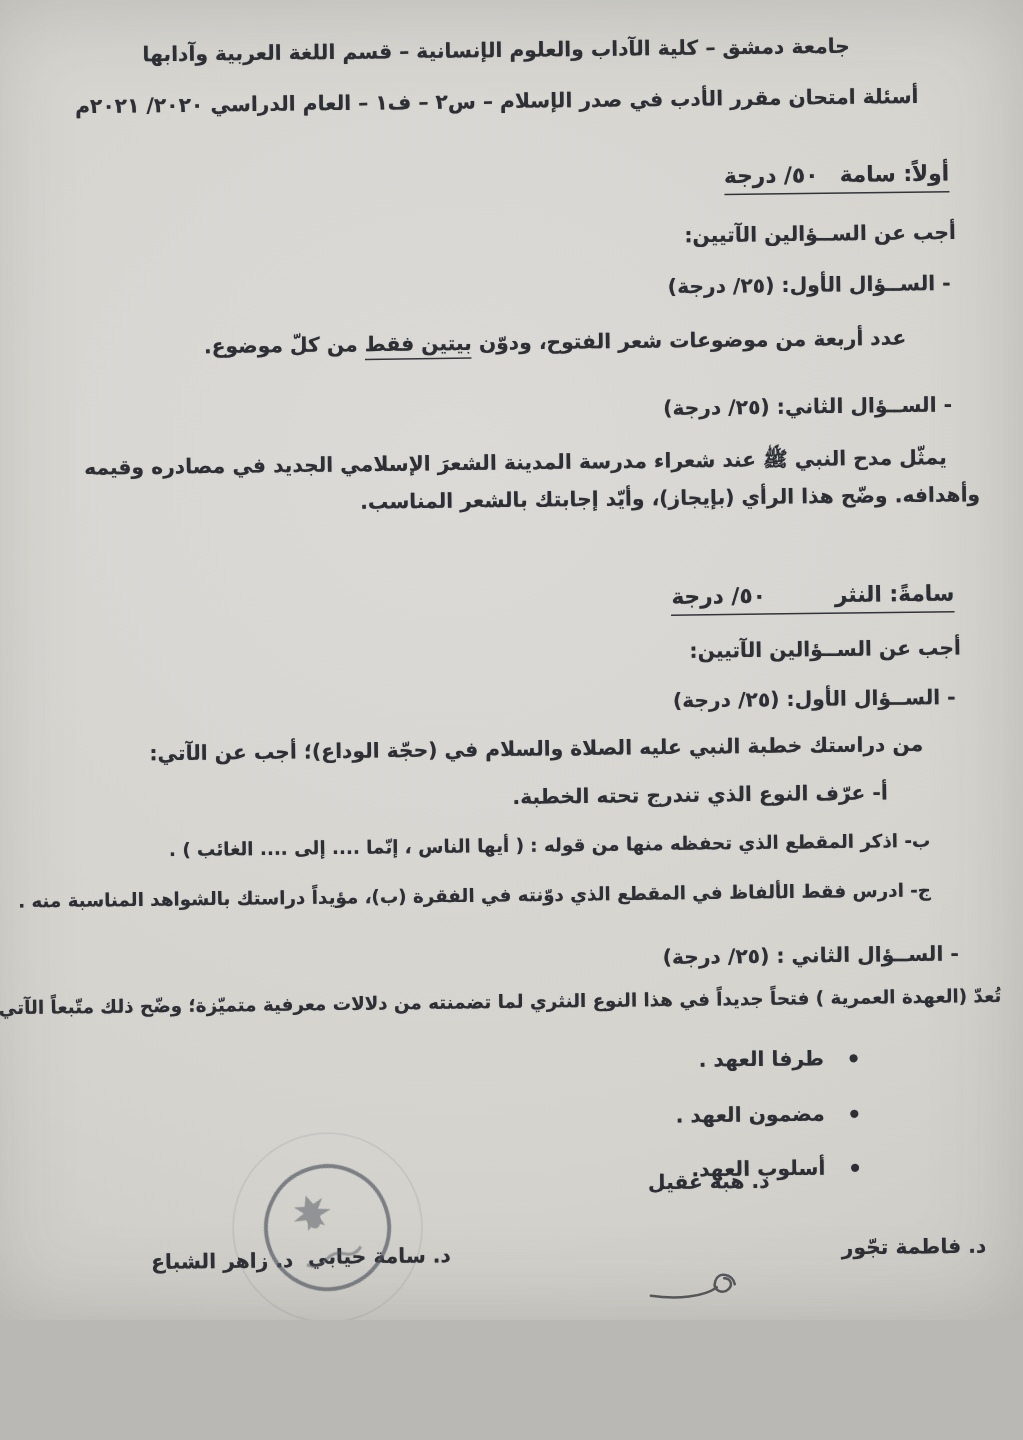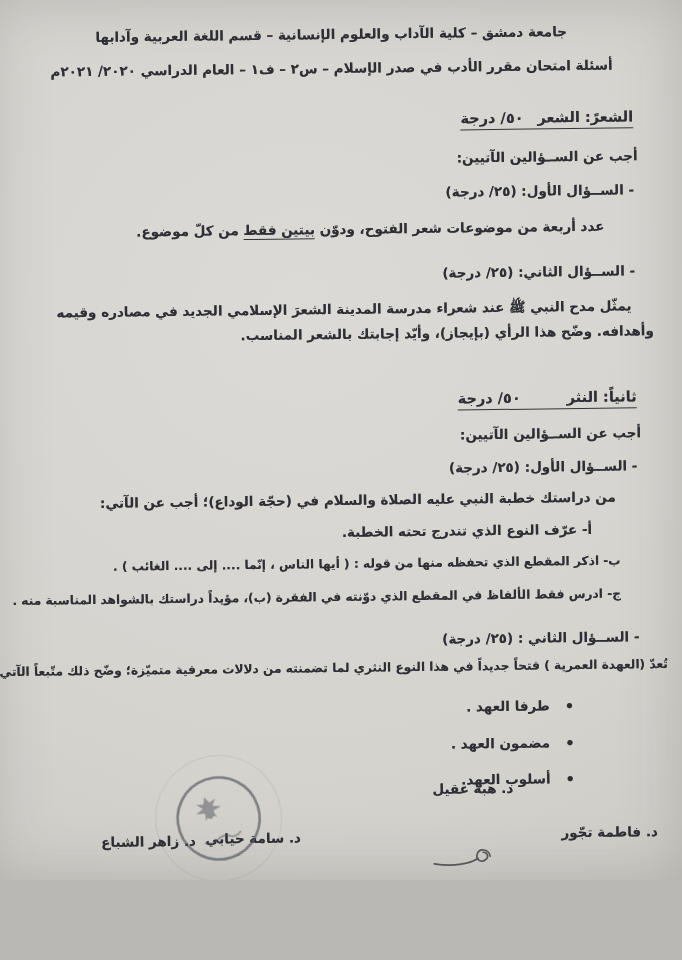--- a/index.html
+++ b/index.html
@@ -38,34 +38,34 @@
 <body>
 
 <div class="page">
   <div class="rot">
 
     <div class="ln hdr" style="top:26px;">جامعة دمشق – كلية الآداب والعلوم الإنسانية – قسم اللغة العربية وآدابها</div>
     <div class="ln hdr" style="top:60px;">أسئلة امتحان مقرر الأدب في صدر الإسلام – س٢ – ف١ – العام الدراسي ٢٠٢٠/ ٢٠٢١م</div>
 
     <div class="ln" style="top:112px;right:46px;font-size:14.5px;">
       <span class="u">
-        <span>الشعرً: الشعر</span><span class="gap-s"></span><span>٥٠/ درجة</span>
+        <span>أولاً: سامة</span><span class="gap-s"></span><span>٥٠/ درجة</span>
       </span>
     </div>
     <div class="ln" style="top:151px;right:42px;">أجب عن الســؤالين الآتيين:</div>
     <div class="ln" style="top:185px;right:46px;">- الســؤال الأول: (٢٥/ درجة)</div>
     <div class="ln" style="top:221px;right:76px;">
       <span>عدد أربعة من موضوعات شعر الفتوح، ودوّن </span><span class="ub">بيتين فقط</span><span> من كلّ موضوع.</span>
     </div>
     <div class="ln" style="top:266px;right:46px;">- الســؤال الثاني: (٢٥/ درجة)</div>
     <div class="para" style="top:297px;right:28px;width:628px;text-indent:22px;">يمثّل مدح النبي ﷺ عند شعراء مدرسة المدينة الشعرَ الإسلامي الجديد في مصادره وقيمه وأهدافه. وضّح هذا الرأي (بإيجاز)، وأيّد إجابتك بالشعر المناسب.</div>
 
     <div class="ln" style="top:392px;right:46px;font-size:14.5px;">
       <span class="u">
-        <span>ثانياً: النثر</span><span class="gap-l"></span><span>٥٠/ درجة</span>
+        <span>سامةً: النثر</span><span class="gap-l"></span><span>٥٠/ درجة</span>
       </span>
     </div>
     <div class="ln" style="top:428px;right:42px;">أجب عن الســؤالين الآتيين:</div>
     <div class="ln" style="top:461px;right:46px;">- الســؤال الأول:  (٢٥/ درجة)</div>
     <div class="ln" style="top:492px;right:68px;">من دراستك خطبة النبي عليه الصلاة والسلام في (حجّة الوداع)؛ أجب عن الآتي:</div>
     <div class="ln" style="top:524px;right:92px;">أ- عرّف النوع الذي تندرج تحته الخطبة.</div>
     <div class="ln tiny" style="top:557px;right:64px;">ب-  اذكر المقطع الذي تحفظه منها من قوله : ( أيها الناس ، إنّما .... إلى .... الغائب ) .</div>
     <div class="ln tiny" style="top:590px;right:64px;">
       <span>ج-  ادرس فقط </span><span style="font-weight:800;text-align:center;">الألفاظ</span><span> في المقطع الذي دوّنته في الفقرة (ب)،  مؤيداً دراستك بالشواهد المناسبة منه .</span>
     </div>

